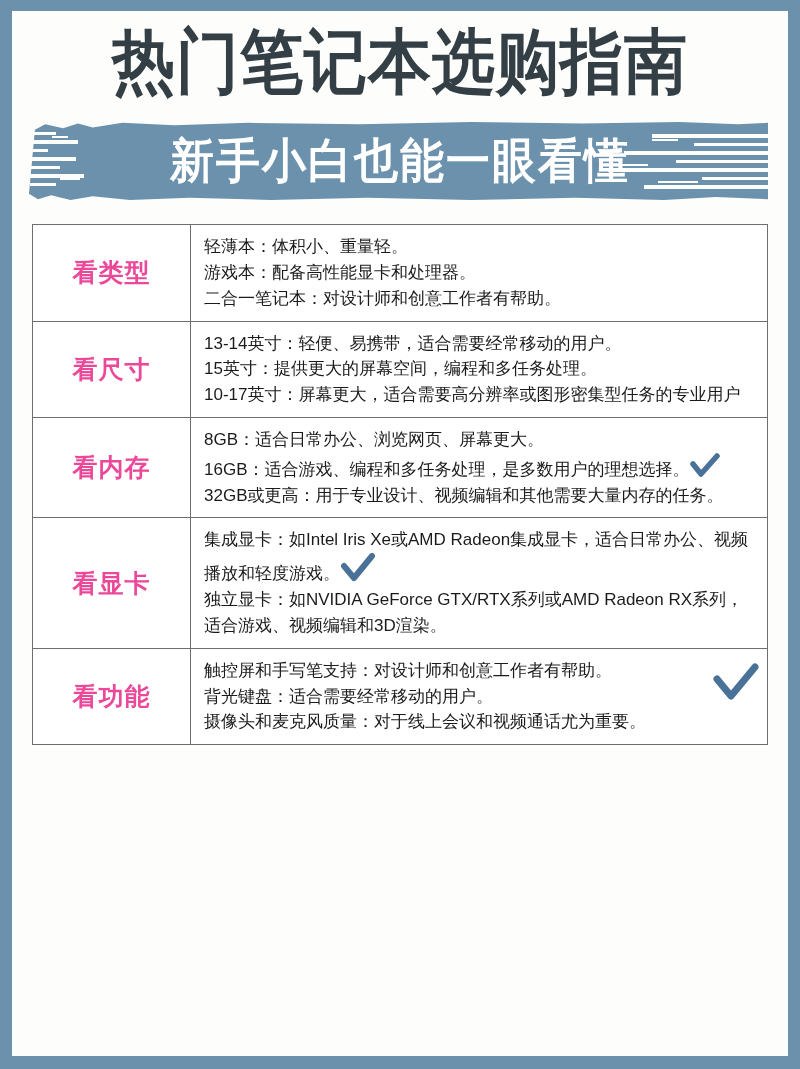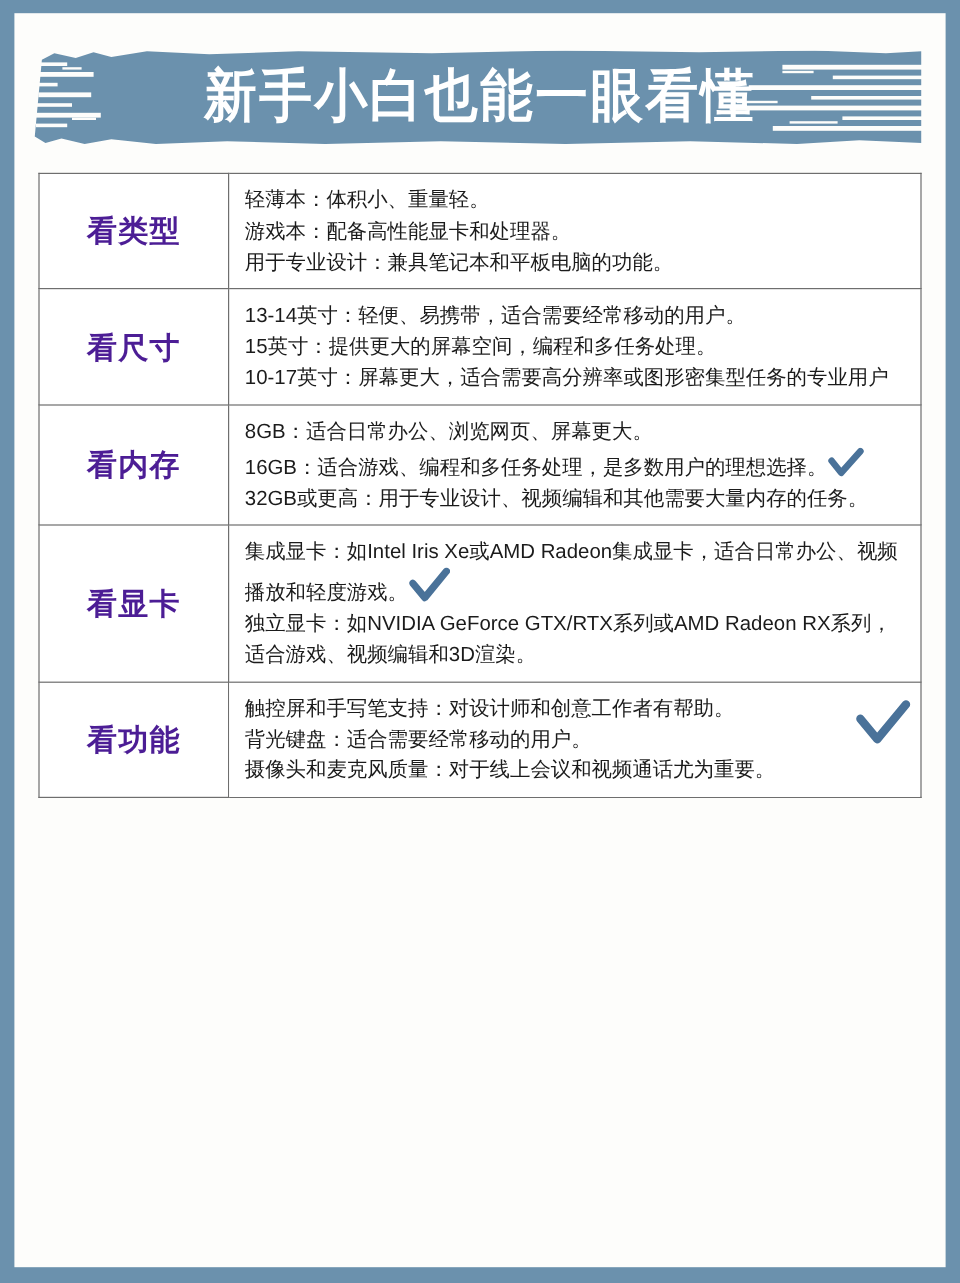--- a/index.html
+++ b/index.html
@@ -127,21 +127,21 @@
     border: 1.5px solid #6e6e6e;
   }
   .guide-table td {
     border: 1.5px solid #6e6e6e;
     vertical-align: middle;
     background: #ffffff;
   }
   td.label-cell {
     width: 153px;
     text-align: center;
-    color: #4c1d95;
+    color: #ec4899;
     font-weight: 700;
     font-size: 25px;
     letter-spacing: 1px;
     padding: 4px 2px;
   }
   td.content-cell {
     padding: 9px 10px 9px 13px;
     color: #1b1b1b;
     font-size: 17px;
     line-height: 1.52;
@@ -162,20 +162,23 @@
     right: 8px;
     top: 14px;
   }
 </style>
 </head>
 <body>
 
 <div id="page">
   <div id="sheet">
 
+    <div class="title-wrap">
+      <div class="main-title">热门笔记本选购指南</div>
+    </div>
 
     <div class="banner">
       <div class="banner-brush"></div>
       <div class="streak sl1"></div>
       <div class="streak sl2"></div>
       <div class="streak sl3"></div>
       <div class="streak sl4"></div>
       <div class="streak sl5"></div>
       <div class="streak sl6"></div>
       <div class="streak sl7"></div>
@@ -195,21 +198,21 @@
     </div>
 
     <table class="guide-table">
       <tbody>
 
         <tr>
           <td class="label-cell">看类型</td>
           <td class="content-cell">
             <span class="line">轻薄本：体积小、重量轻。</span>
             <span class="line">游戏本：配备高性能显卡和处理器。</span>
-            <span class="line">用于专业设计：兼具笔记本和平板电脑的功能。</span>
+            <span class="line">二合一笔记本：对设计师和创意工作者有帮助。</span>
           </td>
         </tr>
 
         <tr>
           <td class="label-cell">看尺寸</td>
           <td class="content-cell">
             <span class="line">13-14英寸：轻便、易携带，适合需要经常移动的用户。</span>
             <span class="line">15英寸：提供更大的屏幕空间，编程和多任务处理。</span>
             <span class="line">10-17英寸：屏幕更大，适合需要高分辨率或图形密集型任务的专业用户</span>
           </td>

